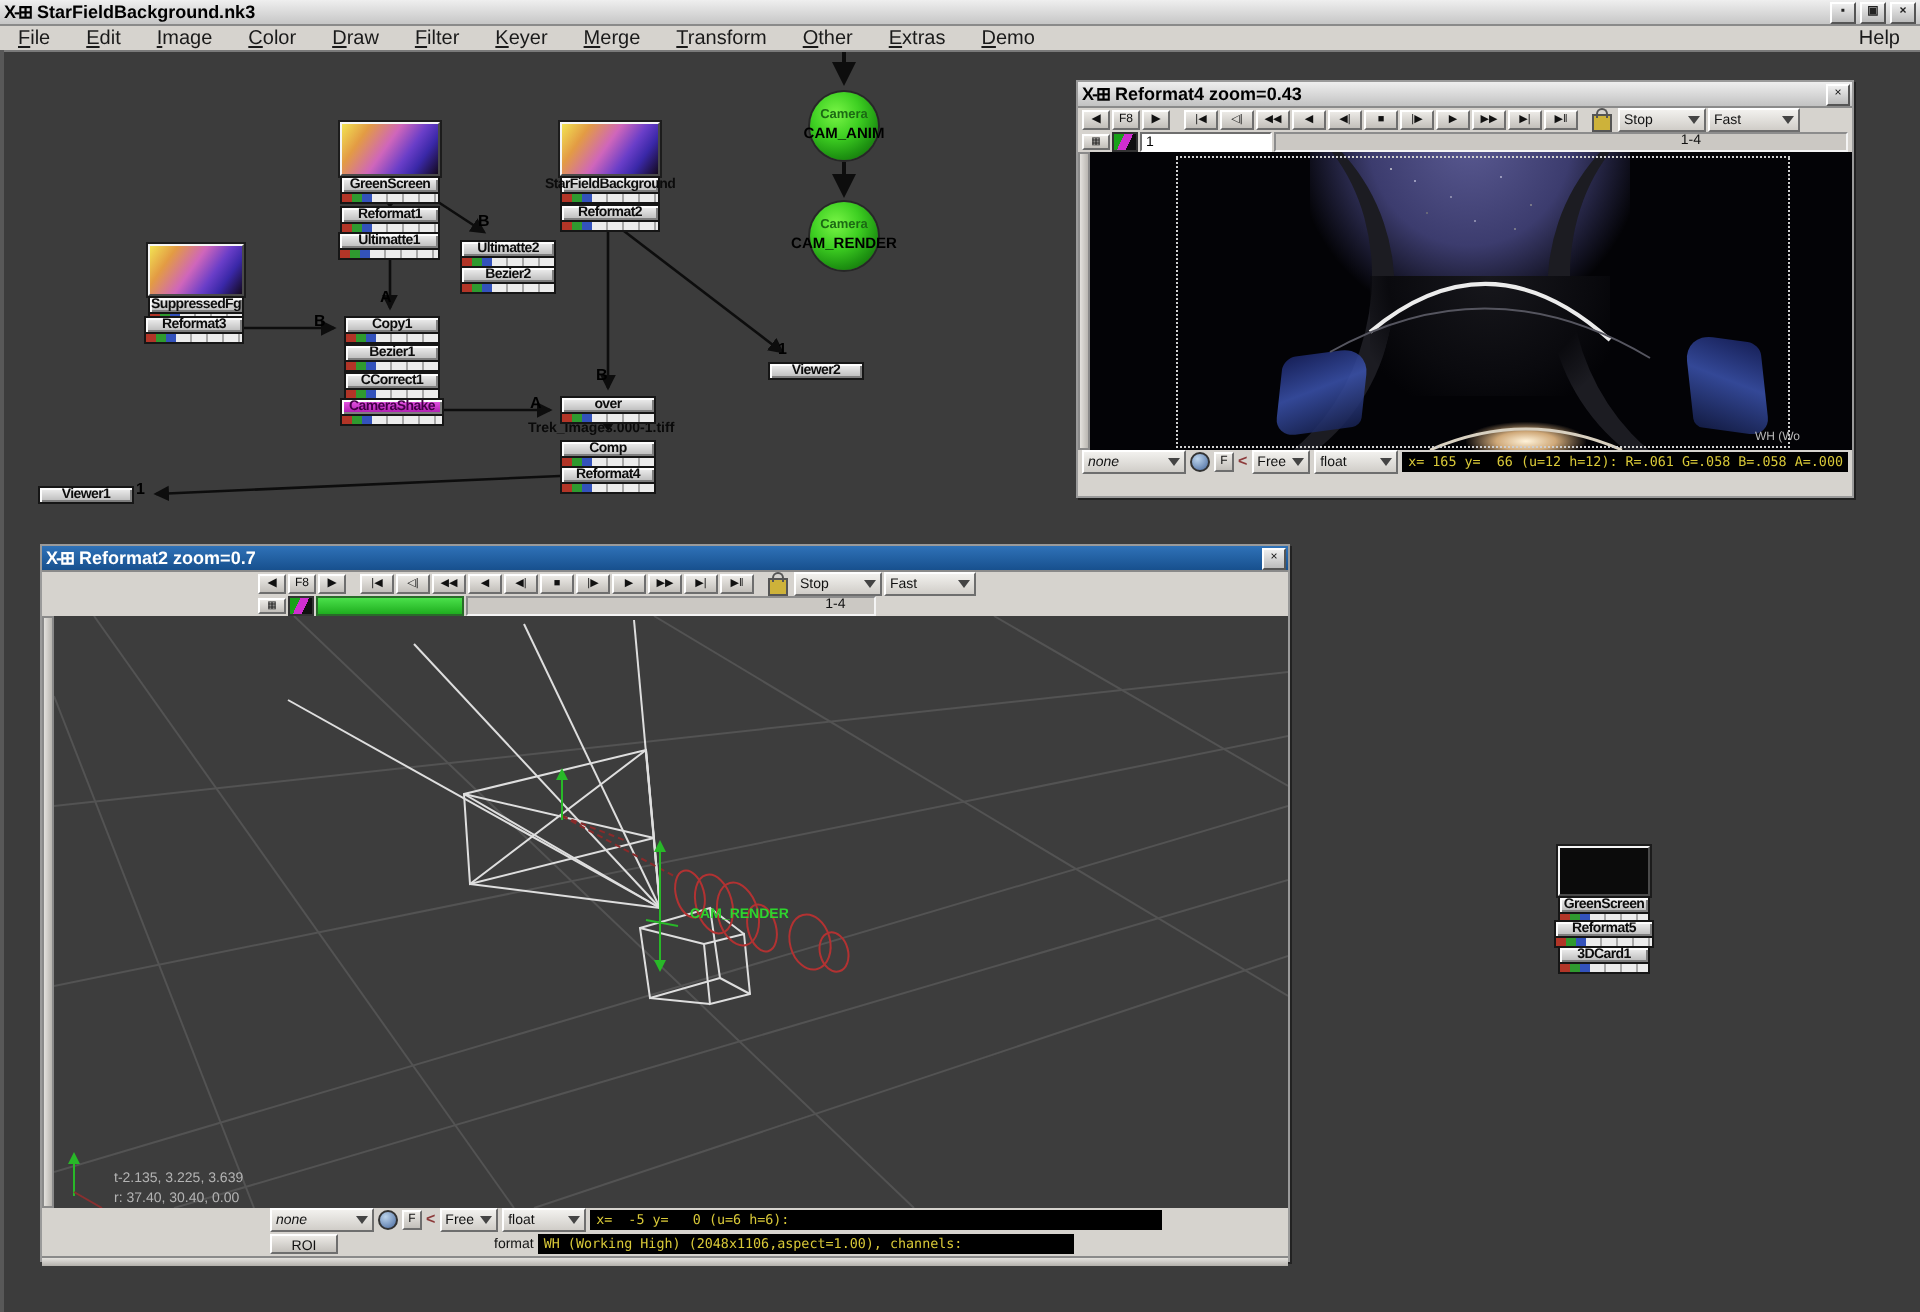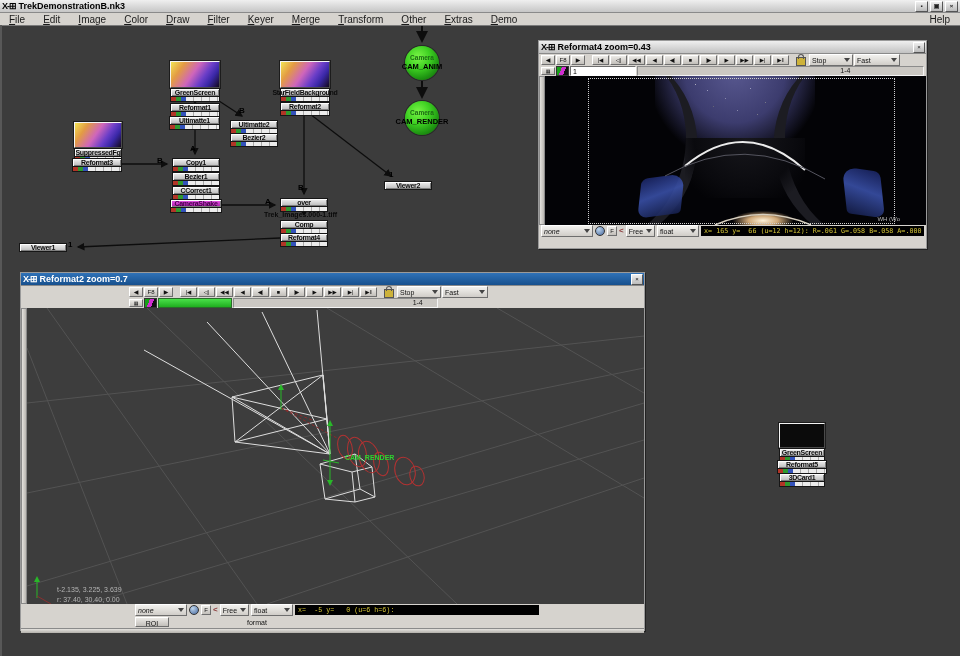--- a/index.html
+++ b/index.html
@@ -122,21 +122,21 @@
   
   .view3d{position:relative;width:617px;height:296px;background:#3d3d3d;overflow:hidden;}
   .ov3d{position:absolute;font-size:7px;color:#b4b4b4;white-space:pre;}
   .camlabel{position:absolute;font-size:7px;font-weight:bold;color:#2ed42e;white-space:nowrap;}
 </style>
 </head>
 <body>
 
 <div class="titlebar">
   <span class="xlogo">X-⊞</span>
-  <span>TrekDemonstrationB.nk3</span>
+  <span>StarFieldBackground.nk3</span>
   <span class="winbtns">
     <span class="winbtn">▪</span>
     <span class="winbtn">▣</span>
     <span class="winbtn">×</span>
   </span>
 </div>
 
 <div class="menubar">
   <span style="display:flex;">
       <span class="menu-item"><u>F</u>ile</span>
@@ -626,22 +626,23 @@
     <button class="vb" style="min-width:10px;">F</button>
     <span class="magicon">&lt;</span>
     <span class="vdrop">
       <span>Free</span>
         <i class="dd"></i>
     </span>
     <span class="vdrop" style="width:36px;">
       <span>float</span>
         <i class="dd"></i>
     </span>
-    <span class="blackfield" style="width:244px;font-family:Liberation Mono, monospace;">x=  -5 y=   0 (u=6 h=6):</span>
+    <span class="blackfield" style="width:286px;">x=  -5 y=   0 (u=6 h=6):</span>
     <span style="flex:1;"></span>
   </div>
   <div class="vstatus">
     <button class="roibtn" style="margin-left:112px;">ROI</button>
     <span class="fmtlabel" style="margin-left:76px;">format</span>
+    <span class="blackfield" style="width:268px;">WH (Working High) (2048x1106,aspect=1.00), channels:</span>
     <span style="flex:1;"></span>
   </div>
   <div class="hscroll"></div>
 </div>
 
 </body></html>

